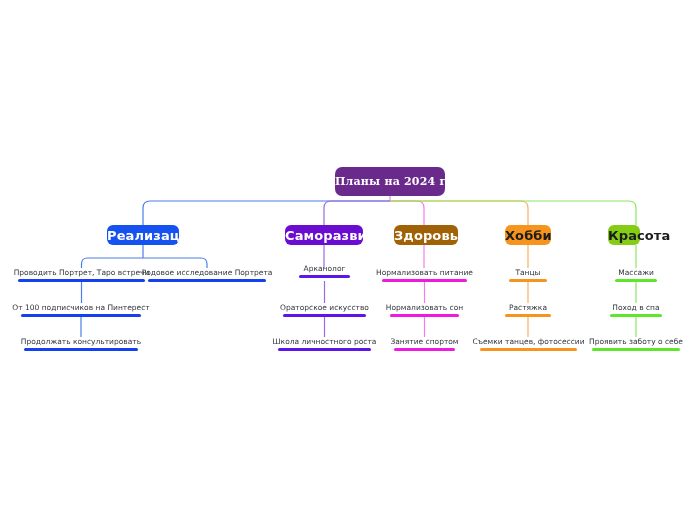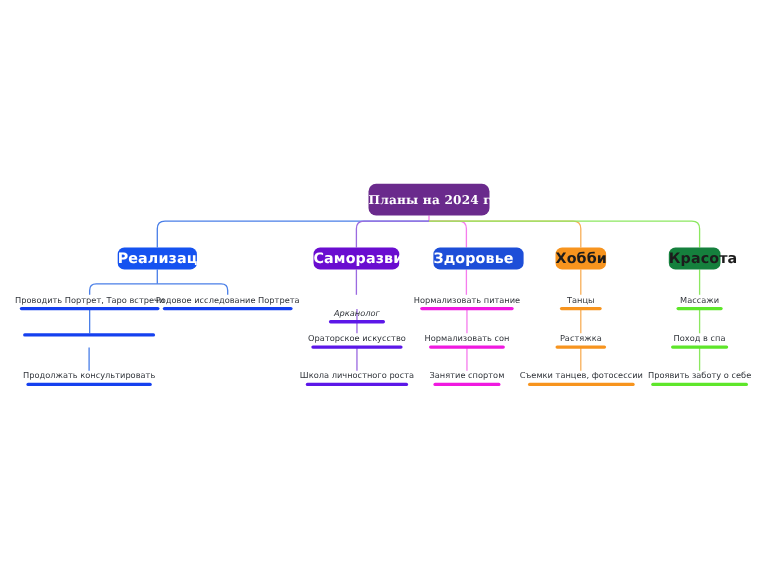--- a/index.html
+++ b/index.html
@@ -100,42 +100,43 @@
     </div>
     <div class="leaf" style="left: 148px; top: 268px; width: 118px;">
       <div class="leaf-label">Родовое исследование Портрета</div>
       <div class="leaf-bar" style="background: rgb(21, 64, 239);"></div>
     </div>
     <div class="leaf" style="left: 18px; top: 268px; width: 127px;">
       <div class="leaf-label">Проводить Портрет, Таро встречи</div>
       <div class="leaf-bar" style="background: rgb(21, 64, 239);"></div>
     </div>
     <div class="leaf" style="left: 21px; top: 303px; width: 120px;">
+      <div class="leaf-label">От 100 подписчиков на Пинтерест</div>
       <div class="leaf-bar" style="background: rgb(21, 64, 239);"></div>
     </div>
     <div class="leaf" style="left: 24px; top: 337px; width: 114px;">
       <div class="leaf-label">Продолжать консультировать</div>
       <div class="leaf-bar" style="background: rgb(21, 64, 239);"></div>
     </div>
     <div class="node branch-node" style="left: 285px; top: 225px; width: 78px; height: 20px; background: rgb(106, 13, 208); color: rgb(255, 255, 255);">
       <span>Саморазвитие</span>
     </div>
-    <div class="leaf" style="left: 299px; top: 280px; width: 51px; font-style: italic;">
+    <div class="leaf" style="left: 299px; top: 264px; width: 51px;">
       <div class="leaf-label">Арканолог</div>
       <div class="leaf-bar" style="background: rgb(92, 23, 232);"></div>
     </div>
     <div class="leaf" style="left: 283px; top: 303px; width: 83px;">
       <div class="leaf-label">Ораторское искусство</div>
       <div class="leaf-bar" style="background: rgb(92, 23, 232);"></div>
     </div>
     <div class="leaf" style="left: 278px; top: 337px; width: 93px;">
       <div class="leaf-label">Школа личностного роста</div>
       <div class="leaf-bar" style="background: rgb(92, 23, 232);"></div>
     </div>
-    <div class="node branch-node" style="left: 394px; top: 225px; width: 82px; height: 20px; background: #1d4ed8; color: rgb(255, 255, 255);">
+    <div class="node branch-node" style="left: 394px; top: 225px; width: 64px; height: 20px; background: #a16207; color: rgb(255, 255, 255);">
       <span>Здоровье</span>
     </div>
     <div class="leaf" style="left: 382px; top: 268px; width: 85px;">
       <div class="leaf-label">Нормализовать питание</div>
       <div class="leaf-bar" style="background: rgb(240, 25, 224);"></div>
     </div>
     <div class="leaf" style="left: 390px; top: 303px; width: 69px;">
       <div class="leaf-label">Нормализовать сон</div>
       <div class="leaf-bar" style="background: rgb(240, 25, 224);"></div>
     </div>
@@ -151,21 +152,21 @@
       <div class="leaf-bar" style="background: rgb(247, 148, 30);"></div>
     </div>
     <div class="leaf" style="left: 505px; top: 303px; width: 46px;">
       <div class="leaf-label">Растяжка</div>
       <div class="leaf-bar" style="background: rgb(247, 148, 30);"></div>
     </div>
     <div class="leaf" style="left: 480px; top: 337px; width: 97px; align-items: center;">
       <div class="leaf-label">Съемки танцев, фотосессии</div>
       <div class="leaf-bar" style="background: rgb(247, 148, 30);"></div>
     </div>
-    <div class="node branch-node" style="left: 608px; top: 225px; width: 47px; height: 20px; background: #15803d; color: rgb(28, 28, 28);">
+    <div class="node branch-node" style="left: 608px; top: 225px; width: 32px; height: 20px; background: #84cc16; color: rgb(28, 28, 28);">
       <span>Красота</span>
     </div>
     <div class="leaf" style="left: 615px; top: 268px; width: 42px;">
       <div class="leaf-label">Массажи</div>
       <div class="leaf-bar" style="background: rgb(94, 230, 42);"></div>
     </div>
     <div class="leaf" style="left: 610px; top: 303px; width: 52px;">
       <div class="leaf-label">Поход в спа</div>
       <div class="leaf-bar" style="background: rgb(94, 230, 42);"></div>
     </div>

